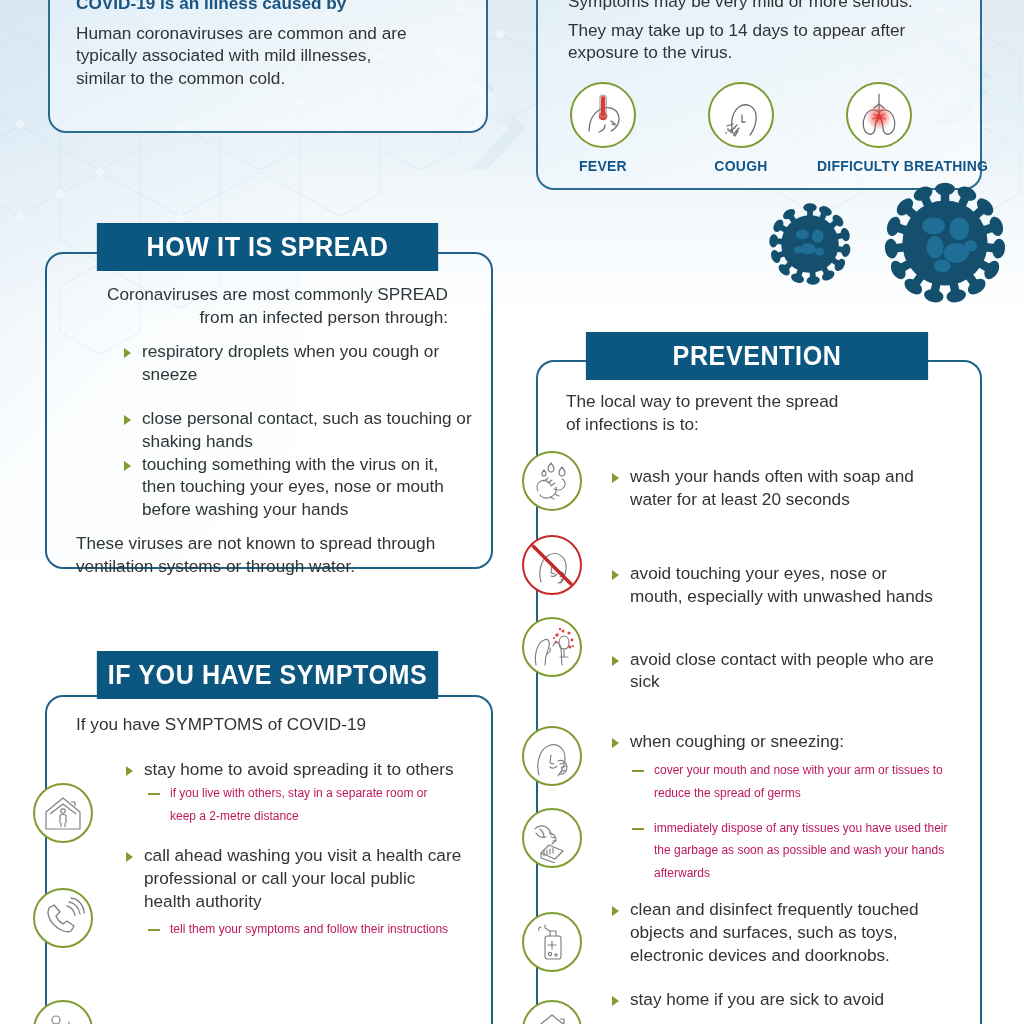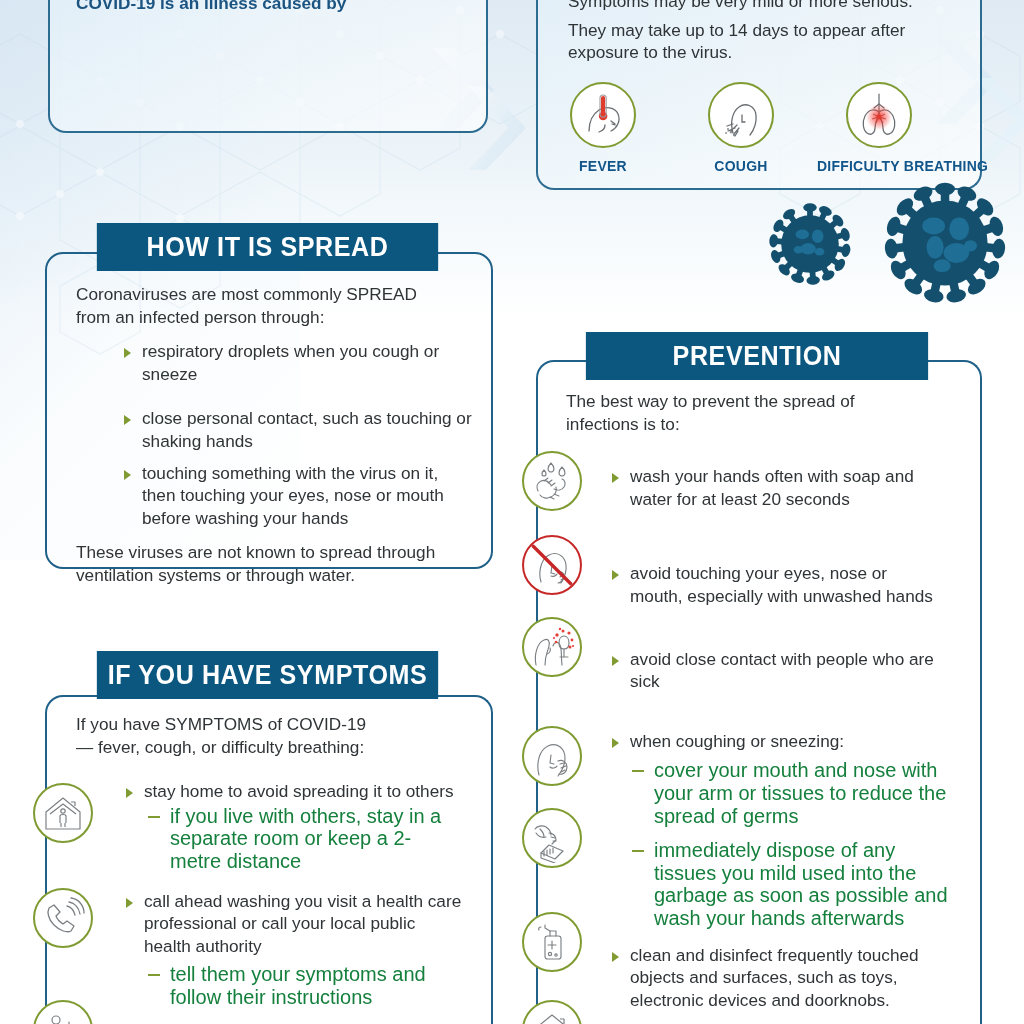--- a/index.html
+++ b/index.html
@@ -89,23 +89,23 @@
     position: absolute;
     left: 2px; top: 8px;
     border-left: 7px solid #7f9b32;
     border-top: 5px solid transparent;
     border-bottom: 5px solid transparent;
   }
   ul.dash { list-style: none; }
   ul.dash > li {
     position: relative;
     padding-left: 22px;
-    font-size: 20px;
+    font-size: 12px;
     line-height: 22.6px;
-    color: #15803d;
+    color: #be185d;
   }
   ul.dash > li::before {
     content: "";
     position: absolute;
     left: 0; top: 11px;
     width: 12px; height: 2px;
     background: #7f9b32;
   }
 
   
@@ -229,20 +229,21 @@
   </svg>
   <svg class="bg-chevron" style="left:930px; top:30px;" width="120" height="140" viewBox="0 0 120 140">
     <path d="M6,10 L46,52 L6,94 L26,94 L66,52 L26,10 Z" fill="#d4e7f4" opacity="0.85"></path>
     <path d="M44,48 L84,90 L44,132 L62,132 L102,90 L62,48 Z" fill="#e4f1f9" opacity="0.8"></path>
   </svg>
 </div>
 
 <div class="card tinted card-open-top" style="left:48px; top:-60px; width:440px; height:193px;"></div>
 <div class="card-body" style="left:76px; top:-8px; width:390px;">
   <div class="lead bold-blue">COVID-19 is an illness caused by</div>
+  <div class="para" style="margin-top:7px; width:336px;">Human coronaviruses are common and are typically associated with mild illnesses, similar to the common cold.</div>
 </div>
 
 <div class="card tinted card-open-top" style="left:536px; top:-70px; width:446px; height:260px;"></div>
 <div class="card-body" style="left:568px; top:-10px; width:400px;">
   <div class="para">Symptoms may be very mild or more serious.</div>
   <div class="para" style="margin-top:6px; width:360px;">They may take up to 14 days to appear after exposure to the virus.</div>
 </div>
 
 <div class="sym-row" style="left:534px; top:82px;">
   <div class="sym-item">
@@ -450,44 +451,44 @@
     <ellipse cx="43" cy="53" rx="6" ry="8"></ellipse>
     <ellipse cx="58" cy="57" rx="9" ry="7"></ellipse>
     <ellipse cx="48" cy="66" rx="6" ry="4.5"></ellipse>
     <ellipse cx="68" cy="52" rx="4.5" ry="4"></ellipse>
   </g>
 </svg>
 
 <div class="card" style="left:45px; top:252px; width:448px; height:317px;"></div>
 <div class="card-banner" style="left:84px; top:223px; width:367px;">HOW IT IS SPREAD</div>
 <div class="card-body" style="left:76px; top:283px; width:396px;">
-  <div class="para" style="width:372px;">Coronaviruses are most commonly SPREAD from an infected person through:</div>
+  <div class="para" style="width:372px;text-align:right;">Coronaviruses are most commonly SPREAD from an infected person through:</div>
   <ul class="bl" style="margin-top:12px; margin-left:46px; width:350px;">
     <li>respiratory droplets when you cough or sneeze</li>
     <li style="margin-top:22px;">close personal contact, such as touching or shaking hands</li>
-    <li style="margin-top:9px;">touching something with the virus on it, then touching your eyes, nose or mouth before washing your hands</li>
+    <li style="">touching something with the virus on it, then touching your eyes, nose or mouth before washing your hands</li>
   </ul>
   <div class="para" style="margin-top:12px; width:360px;">These viruses are not known to spread through ventilation systems or through water.</div>
 </div>
 
 <div class="card card-open-bottom" style="left:536px; top:360px; width:446px; height:700px;"></div>
 <div class="card-banner" style="left:573px; top:332px; width:368px;">PREVENTION</div>
 <div class="card-body" style="left:566px; top:390px; width:410px;">
-  <div class="para" style="width:290px;">The best way to prevent the spread of infections is to:</div>
+  <div class="para" style="width:290px;">The local way to prevent the spread of infections is to:</div>
 
   <ul class="bl" style="margin-top:30px; margin-left:44px; width:330px;">
     <li>wash your hands often with soap and water for at least 20 seconds</li>
     <li style="margin-top:52px;">avoid touching your eyes, nose or mouth, especially with unwashed hands</li>
     <li style="margin-top:40px;">avoid close contact with people who are sick</li>
     <li style="margin-top:37px;">when coughing or sneezing:</li>
   </ul>
 
   <ul class="dash" style="margin-top:7px; margin-left:66px; width:320px;">
     <li>cover your mouth and nose with your arm or tissues to reduce the spread of germs</li>
-    <li style="margin-top:12px;">immediately dispose of any tissues you mild used into the garbage as soon as possible and wash your hands afterwards</li>
+    <li style="margin-top:12px;">immediately dispose of any tissues you have used their the garbage as soon as possible and wash your hands afterwards</li>
   </ul>
 
   <ul class="bl" style="margin-top:14px; margin-left:44px; width:340px;">
     <li>clean and disinfect frequently touched objects and surfaces, such as toys, electronic devices and doorknobs.</li>
     <li style="margin-top:22px;">stay home if you are sick to avoid</li>
   </ul>
 </div>
 
 <div class="edge-icon" style="left:522px; top:451px;">
   <svg width="48" height="48" viewBox="0 0 48 48">
@@ -589,21 +590,20 @@
       <circle cx="24" cy="23" r="2.4"></circle>
       <path d="M21,33 L21,27 C21,26 22,26 24,26 C26,26 27,26 27,27 L27,33"></path>
     </g>
   </svg>
 </div>
 
 <div class="card card-open-bottom" style="left:45px; top:695px; width:448px; height:360px;"></div>
 <div class="card-banner" style="left:84px; top:651px; width:367px;">IF YOU HAVE SYMPTOMS</div>
 <div class="card-body" style="left:76px; top:713px; width:400px;">
   <div class="para">If you have SYMPTOMS of COVID-19</div>
-  <div class="para">— fever, cough, or difficulty breathing:</div>
 
   <ul class="bl" style="margin-top:22px; margin-left:48px; width:340px;">
     <li>stay home to avoid spreading it to others</li>
   </ul>
   <ul class="dash" style="margin-top:2px; margin-left:72px; width:300px;">
     <li>if you live with others, stay in a separate room or keep a 2-metre distance</li>
   </ul>
 
   <ul class="bl" style="margin-top:17px; margin-left:48px; width:340px;">
     <li>call ahead washing you visit a health care professional or call your local public health authority</li>

